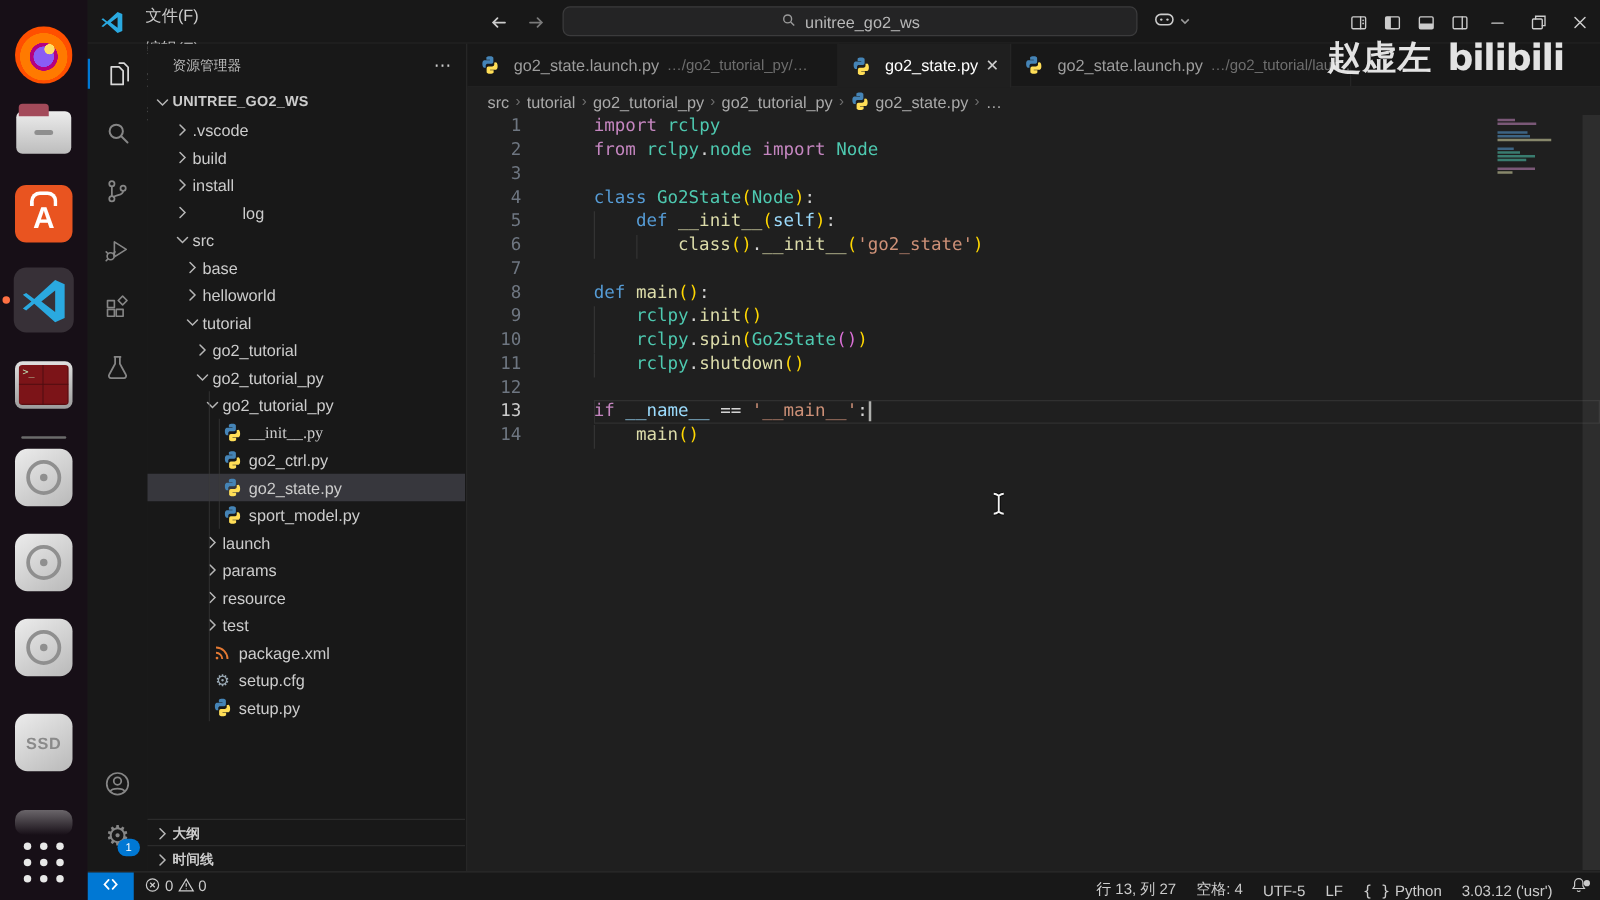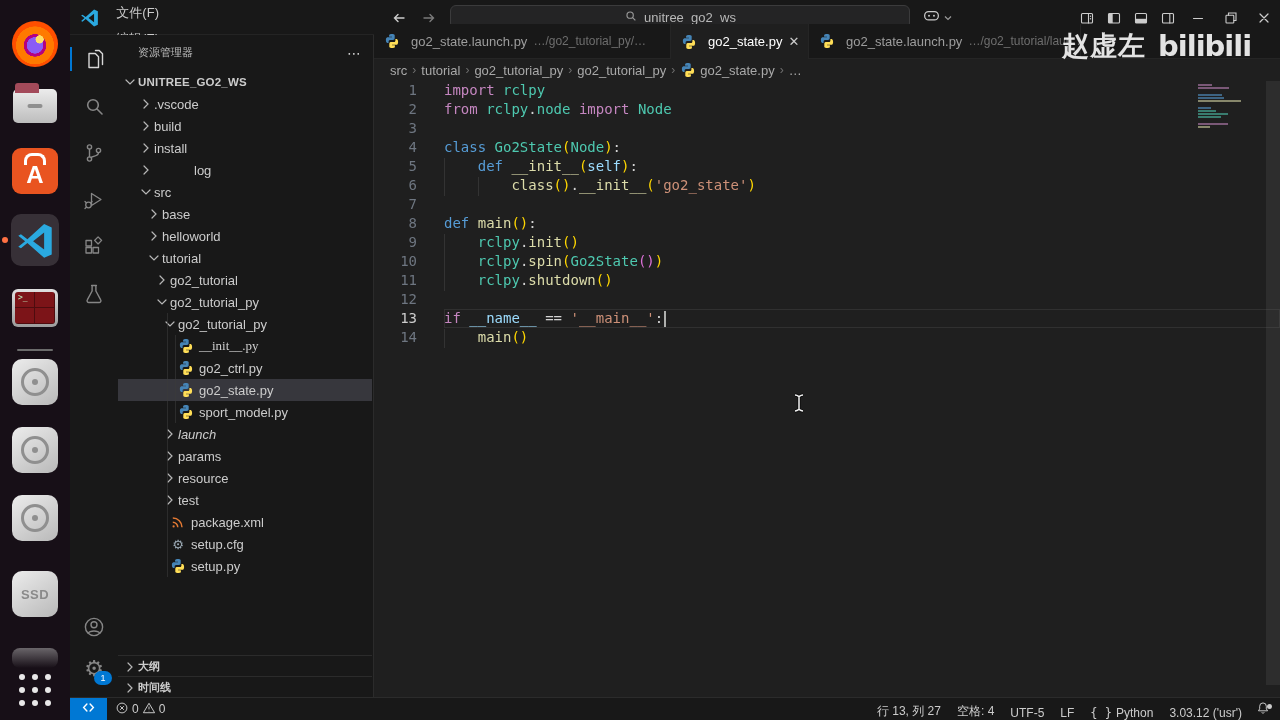--- a/index.html
+++ b/index.html
@@ -67,37 +67,37 @@
   .tree{position:absolute;left:0;right:1px;top:36px;}
   .trow{position:relative;height:22px;display:flex;align-items:center;font-size:13px;color:#cccccc;white-space:nowrap;overflow:hidden;}
   .trow.sel{background:#37373d;}
   .trow.root{font-weight:700;font-size:11.5px;letter-spacing:.2px;}
   .tchev{width:16px;height:16px;flex:none;display:flex;align-items:center;justify-content:center;color:#b6b6b6;}
   .ficon{width:16px;height:16px;flex:none;display:flex;align-items:center;justify-content:center;margin-right:5px;}
   .tree-guide{position:absolute;width:1px;background:#3a3a3a;opacity:.6;}
   .sb-panel{position:absolute;left:0;right:1px;height:21px;border-top:1px solid #2b2b2b;display:flex;align-items:center;
     font-size:11px;font-weight:700;color:#cccccc;}
   
-  .main{position:absolute;left:374px;top:24px;right:0;height:662px;background:#1f1f1f;}
+  .main{position:absolute;left:374px;top:35px;right:0;height:662px;background:#1f1f1f;}
   .tabbar{height:35px;background:#181818;display:flex;border-bottom:1px solid #252525;box-sizing:border-box;}
   .tab{flex:none;display:flex;align-items:center;gap:6px;padding:0 10px;border-right:1px solid #252525;
     font-size:13px;color:#9d9d9d;box-sizing:border-box;overflow:hidden;}
   .tab .desc{font-size:12px;color:#6e6e6e;white-space:nowrap;}
   .tab.active{background:#1f1f1f;color:#ffffff;height:35px;}
   .tab .tclose{margin-left:auto;color:#cccccc;width:16px;height:16px;display:flex;align-items:center;justify-content:center;}
   .crumbs{height:22px;display:flex;align-items:center;padding-left:16px;font-size:13px;color:#a9a9a9;gap:5px;}
   .crumb-sep{color:#6e6e6e;font-size:12px;}
   .crumb-item{display:flex;align-items:center;gap:4px;}
   
   .code{position:relative;height:604px;display:flex;font-family:"DejaVu Sans Mono",monospace;font-size:14px;line-height:19px;}
   .gutter{width:70px;flex:none;text-align:right;color:#6e7681;}
   .gutter .gl{height:19px;padding-right:27px;}
   .gutter .gl.cur{color:#cccccc;}
   .lines{flex:1;position:relative;}
-  .line{height:19px;white-space:pre;color:#d4d4d4;}
+  .line{height:19px;white-space:pre;color:#d4d4d4;margin-left:31px;}
   .line.current{box-shadow:inset 0 0 0 1px #303030;}
   .tk-k{color:#c586c0}.tk-c{color:#569cd6}.tk-t{color:#4ec9b0}.tk-f{color:#dcdcaa}
   .tk-v{color:#9cdcfe}.tk-s{color:#ce9178}.tk-d{color:#d4d4d4}.tk-b1{color:#ffd700}.tk-b2{color:#da70d6}
   .tk-ind{position:relative;}
   .tk-ind::before{content:"";position:absolute;left:0;top:0;height:19px;width:1px;background:#333333;}
   .caret{display:inline-block;width:1.5px;height:16px;background:#aeafad;vertical-align:middle;margin-left:1px;}
   .minimap{position:absolute;right:20px;top:3px;width:62px;}
   .mm-row{margin-bottom:1px;}
   .scrollbar{position:absolute;right:0;top:0;width:14px;height:100%;background:rgba(121,121,121,0.16);}
   
@@ -465,21 +465,21 @@
         </div>
         <div class="trow" style="padding-left: 60px;">
           <span class="ficon">
             <svg viewBox="0 0 16 16" width="16" height="16">
               <path fill="#4584b6" d="M7.9 1c-3 0-2.8 1.3-2.8 1.3v1.5h2.9v.4H3.8S1.9 4 1.9 7.1s1.7 3 1.7 3h1V8.6s-.1-1.7 1.7-1.7h2.8s1.6 0 1.6-1.6V2.6S11 1 7.9 1z"></path>
               <path fill="#ffde57" d="M8.1 15c3 0 2.8-1.3 2.8-1.3v-1.5H8v-.4h4.2s1.9.2 1.9-2.9-1.7-3-1.7-3h-1v1.5s.1 1.7-1.7 1.7H6.9s-1.6 0-1.6 1.6v2.7S5 15 8.1 15z"></path>
             </svg>
           </span>
           <span class="tlabel">sport_model.py</span>
         </div>
-        <div class="trow" style="padding-left: 44px; font-style: italic;">
+        <div class="trow" style="padding-left: 44px;">
           <span class="tchev">
             <svg viewBox="0 0 16 16" width="16" height="16" fill="none" stroke="currentColor" stroke-width="1.2" stroke-linecap="round">
               <path d="M6 4 L10 8 L6 12"></path>
             </svg>
           </span>
           <span class="tlabel">launch</span>
         </div>
         <div class="trow" style="padding-left: 44px;">
           <span class="tchev">
             <svg viewBox="0 0 16 16" width="16" height="16" fill="none" stroke="currentColor" stroke-width="1.2" stroke-linecap="round">

